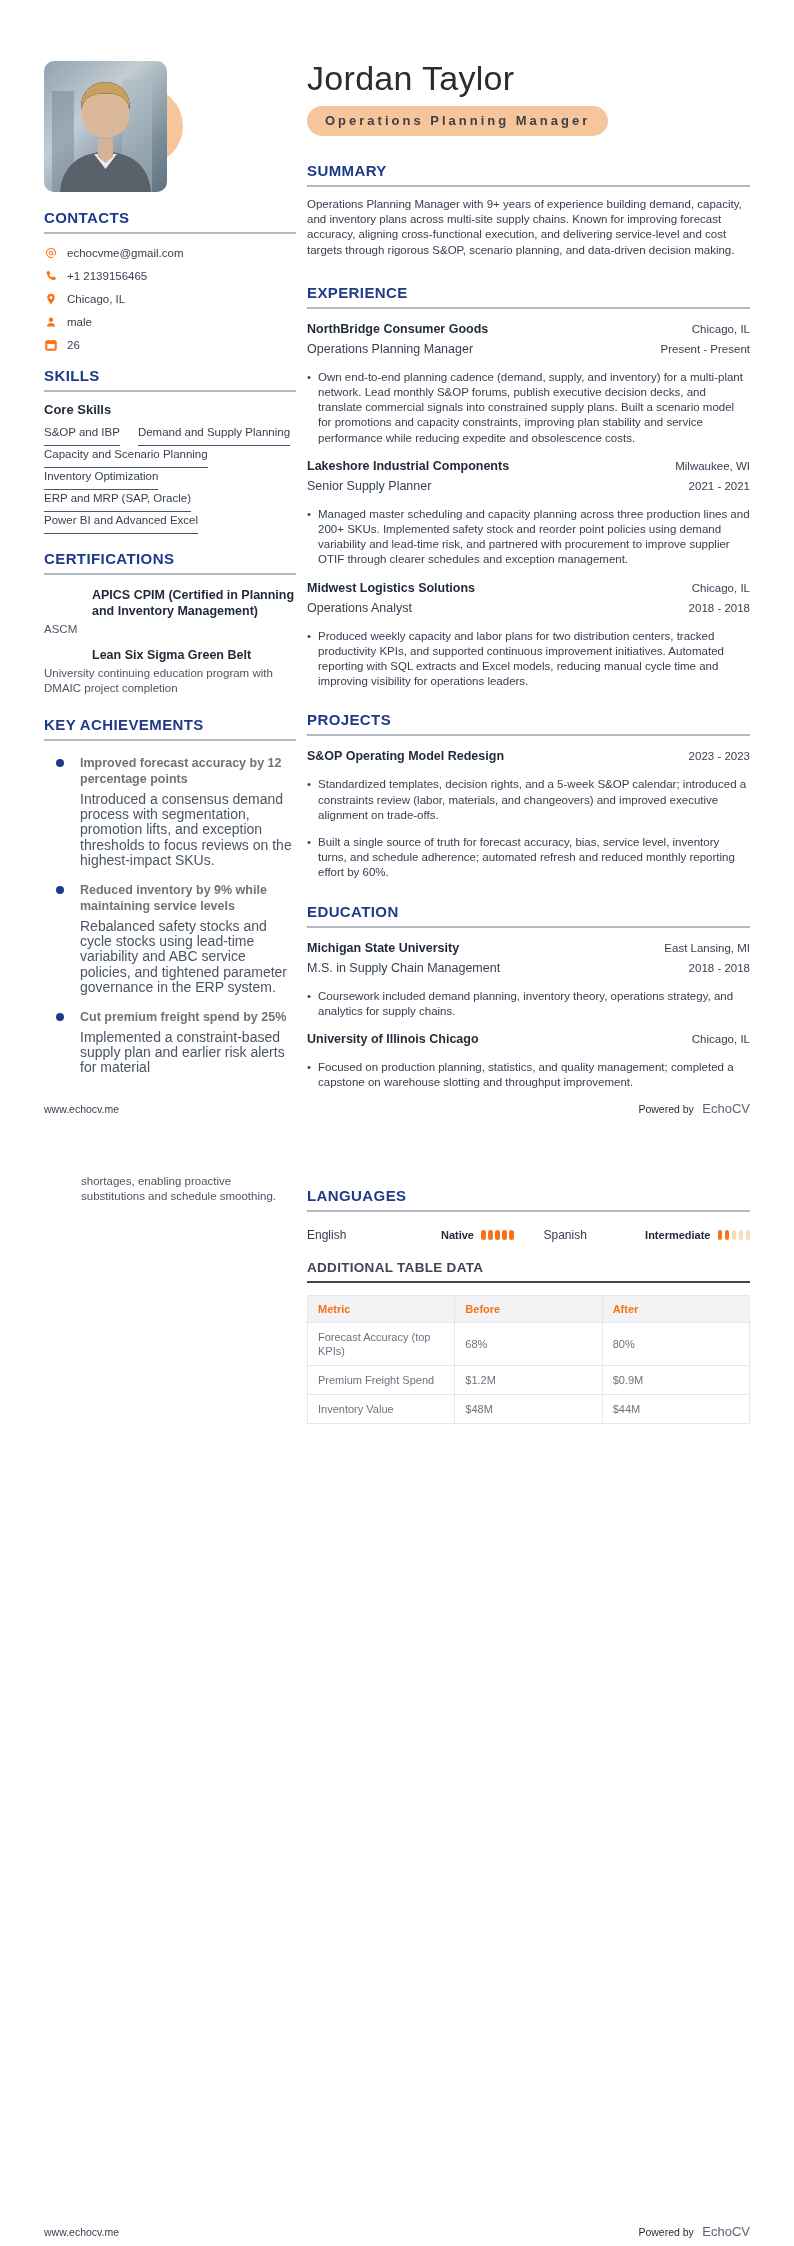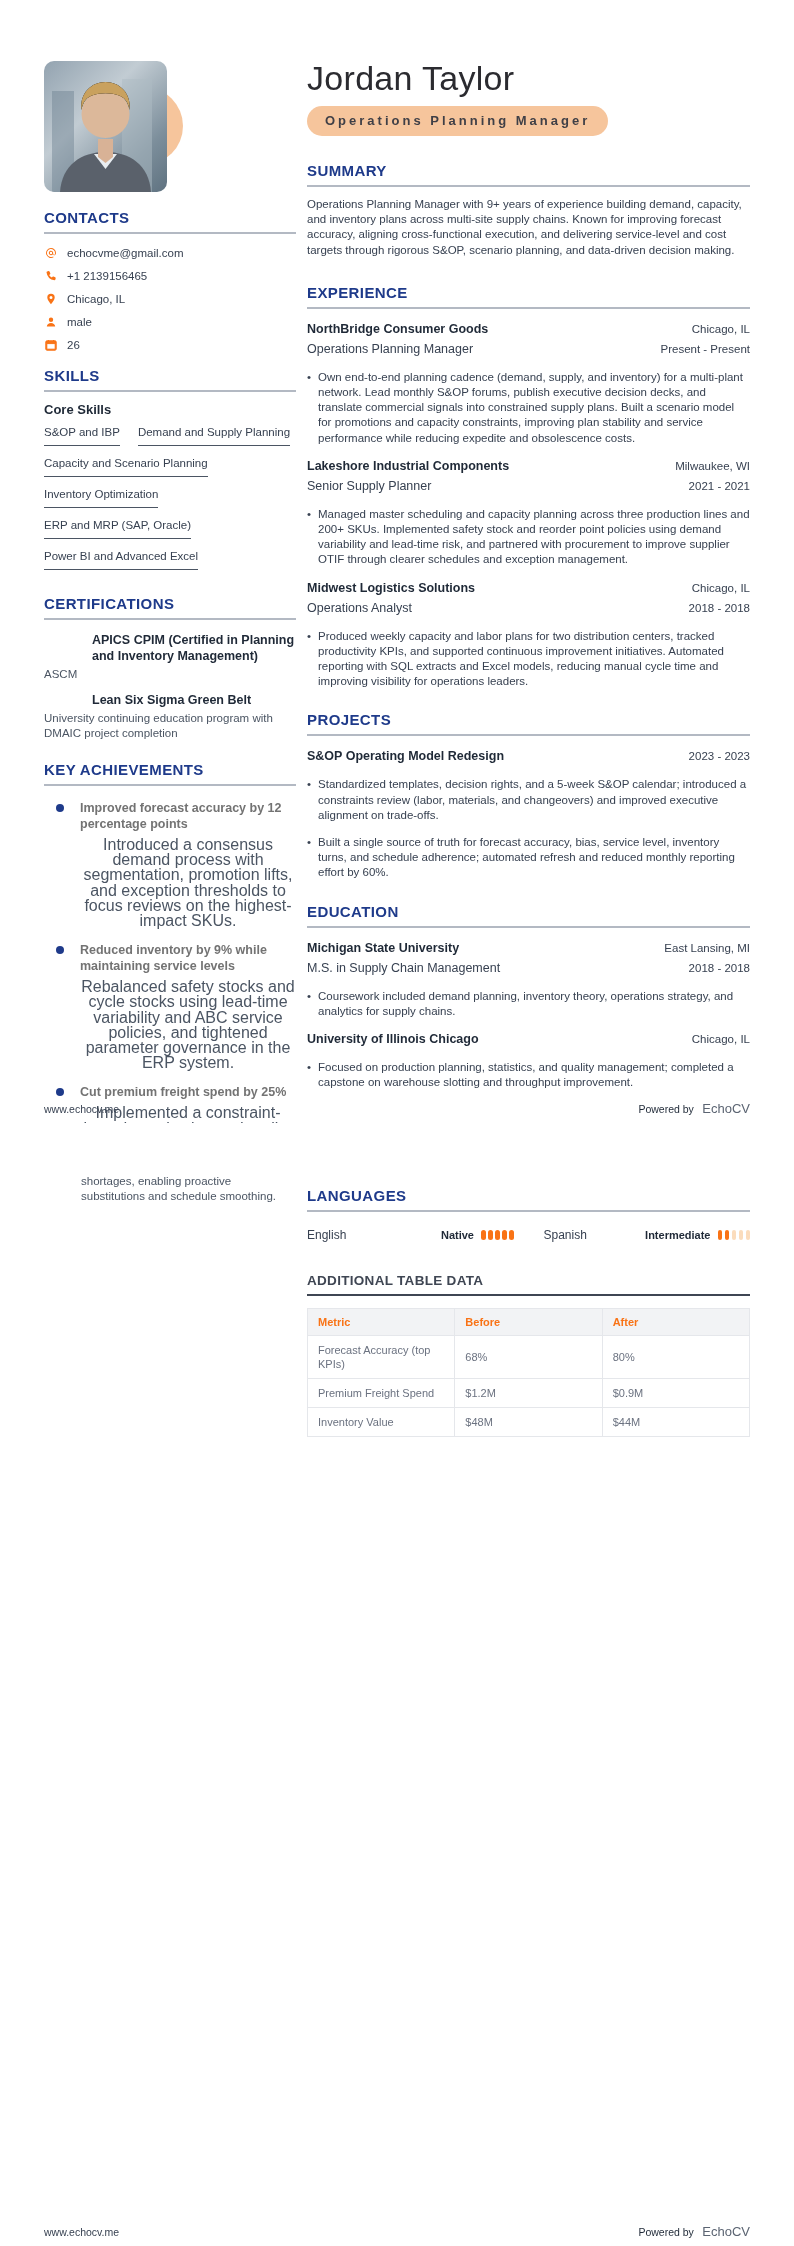--- a/index.html
+++ b/index.html
@@ -32,34 +32,34 @@
   
   .contact-list { list-style:none; margin-top:10px; }
   .contact-list li { display:flex; align-items:center; gap:10px; min-height:17px; margin-bottom:6px;
     font-size:11.5px; color:#374151; }
   .ci { width:13px; height:13px; flex:0 0 13px; display:inline-flex; align-items:center; justify-content:center; }
   .ci svg { width:12px; height:12px; fill:#F97316; }
 
   
   .group-title { margin-top:9px; font-size:13px; font-weight:700; color:#1f2937; line-height:17px; }
   .chips { margin-top:6px; display:flex; flex-wrap:wrap; column-gap:18px; }
-  .chip { font-size:11.5px; color:#374151; line-height:16px; padding-bottom:5px; margin-bottom:9px;
+  .chip { font-size:11.5px; color:#374151; line-height:16px; padding-bottom:5px; 
     border-bottom:1.5px solid #4b5563; }
 
   
   .cert { margin-top:12px; }
   .cert-title { font-size:12.5px; font-weight:700; color:#1f2937; line-height:16px;margin-left:48px; }
   .cert-sub { font-size:11.5px; color:#4b5563; line-height:15px; margin-top:3px; }
 
   
   .ach { display:grid; grid-template-columns:10px 1fr; column-gap:14px; padding-left:12px;
     margin-top:14px; }
   .ach-dot { width:8px; height:8px; border-radius:50%; background:#1e3a8a; margin-top:4px; }
   .ach-title { font-size:12.5px; font-weight:700; color:#737373; line-height:16px; }
-  .ach-desc { font-size:16px; color:#4b5563; line-height:15.2px; margin-top:5px;text-align:center; }
+  .ach-desc { font-size:14px; color:#4b5563; line-height:15.2px; margin-top:5px; }
 
   
   .name { margin-top:6px; font-size:34px; font-weight:500; color:#2b2b30; line-height:40px; letter-spacing:.3px; }
   .badge { display:inline-block; margin-top:8px; background:#F6C59C; color:#3f3f46;
     font-size:13px; font-weight:700; letter-spacing:3px; line-height:14px;
     padding:8px 18px; border-radius:16px; }
   .sec { margin-top:26px; }
   .para { font-size:11.5px; line-height:15.2px; color:#374151; margin-top:10px; }
 
   .xp { margin-top:12px; margin-bottom:10px; }
@@ -358,21 +358,21 @@
                     <span class="dot on"></span>
                     <span class="dot"></span>
                     <span class="dot"></span>
                     <span class="dot"></span>
                   </span>
               </span>
             </div>
           </div>
         </section>
 
-        <section style="margin-top:30px;">
+        <section style="margin-top:17px;">
           <h2 class="sh-dark">ADDITIONAL TABLE DATA</h2>
           <div class="rule-dark"></div>
           <table>
             <thead>
               <tr>
                 <th>Metric</th>
                 <th>Before</th>
                 <th>After</th>
               </tr>
             </thead>

